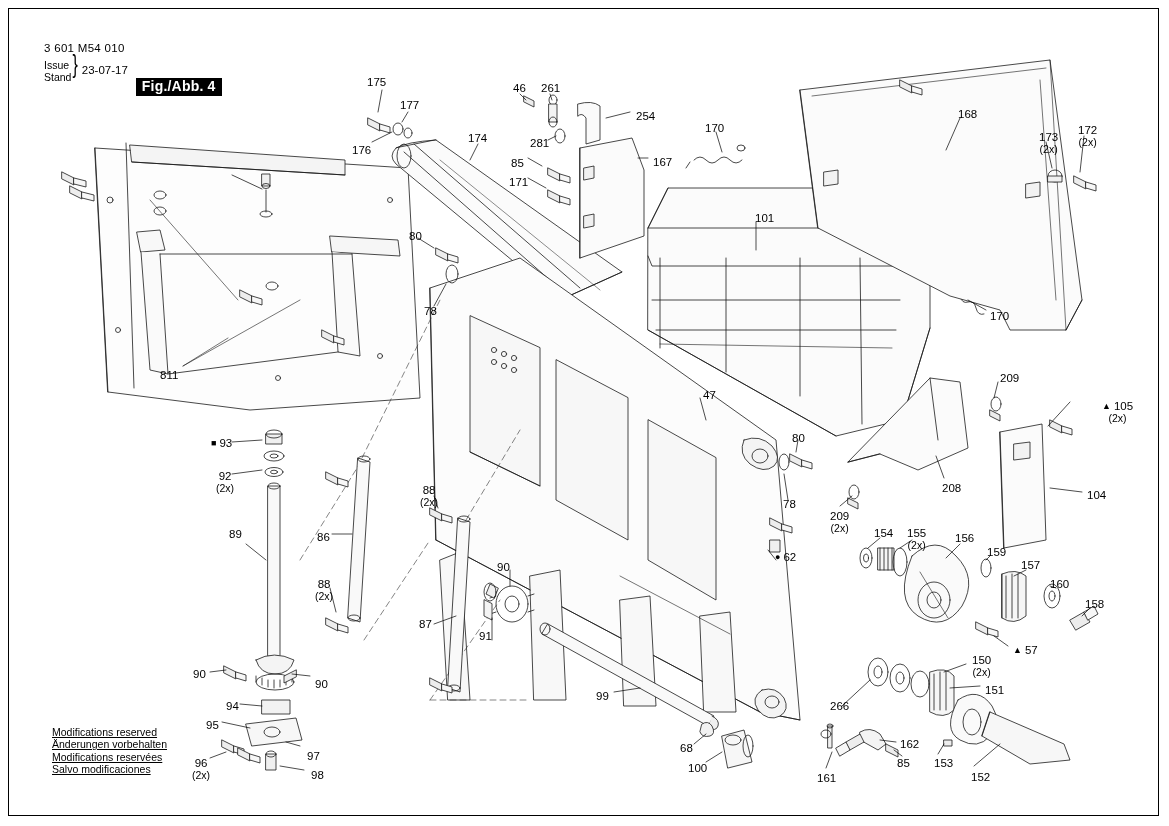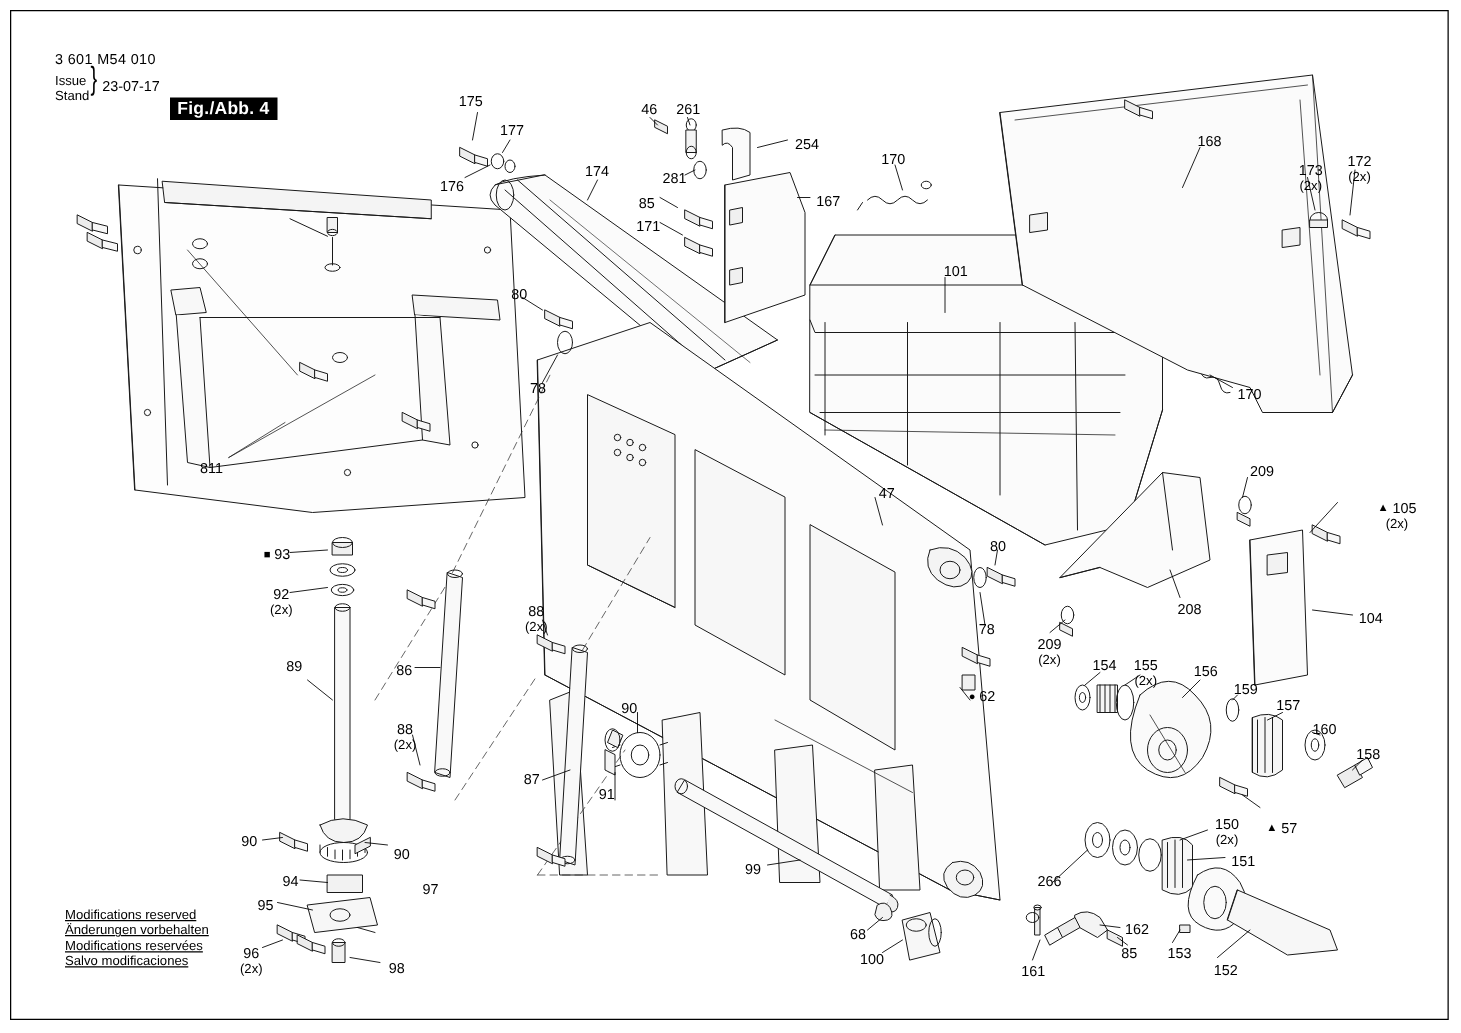--- a/index.html
+++ b/index.html
@@ -560,35 +560,35 @@
   <div class="lbl" style="left:317px;top:531px;"><span>86</span></div>
   <div class="lbl ctr" style="left:420px;top:484px;"><span>88</span><span class="sub">(2x)</span></div>
   <div class="lbl ctr" style="left:315px;top:578px;"><span>88</span><span class="sub">(2x)</span></div>
   <div class="lbl" style="left:419px;top:618px;"><span>87</span></div>
   <div class="lbl" style="left:497px;top:561px;"><span>90</span></div>
   <div class="lbl" style="left:479px;top:630px;"><span>91</span></div>
   <div class="lbl" style="left:193px;top:668px;"><span>90</span></div>
   <div class="lbl" style="left:315px;top:678px;"><span>90</span></div>
   <div class="lbl" style="left:226px;top:700px;"><span>94</span></div>
   <div class="lbl" style="left:206px;top:719px;"><span>95</span></div>
-  <div class="lbl" style="left:307px;top:706px;margin-left:31px;"><span>97</span></div>
+  <div class="lbl" style="left:307px;top:750px;"><span>97</span></div>
   <div class="lbl ctr" style="left:192px;top:757px;"><span>96</span><span class="sub">(2x)</span></div>
   <div class="lbl" style="left:311px;top:769px;"><span>98</span></div>
   <div class="lbl" style="left:596px;top:690px;"><span>99</span></div>
   <div class="lbl" style="left:680px;top:742px;"><span>68</span></div>
   <div class="lbl" style="left:688px;top:762px;"><span>100</span></div>
   <div class="lbl" style="left:775px;top:551px;"><span class="cir">62</span></div>
   <div class="lbl" style="left:874px;top:527px;"><span>154</span></div>
   <div class="lbl ctr" style="left:907px;top:527px;"><span>155</span><span class="sub">(2x)</span></div>
   <div class="lbl" style="left:955px;top:532px;"><span>156</span></div>
   <div class="lbl" style="left:987px;top:546px;"><span>159</span></div>
   <div class="lbl" style="left:1021px;top:559px;"><span>157</span></div>
   <div class="lbl" style="left:1050px;top:578px;"><span>160</span></div>
   <div class="lbl" style="left:1085px;top:598px;"><span>158</span></div>
-  <div class="lbl" style="left:1013px;top:644px;margin-top:12px;"><span class="tri">57</span></div>
+  <div class="lbl" style="left:1013px;top:644px;"><span class="tri">57</span></div>
   <div class="lbl ctr" style="left:972px;top:654px;"><span>150</span><span class="sub">(2x)</span></div>
   <div class="lbl" style="left:985px;top:684px;"><span>151</span></div>
   <div class="lbl" style="left:830px;top:700px;"><span>266</span></div>
   <div class="lbl" style="left:900px;top:738px;"><span>162</span></div>
   <div class="lbl" style="left:817px;top:772px;"><span>161</span></div>
   <div class="lbl" style="left:897px;top:757px;"><span>85</span></div>
   <div class="lbl" style="left:934px;top:757px;"><span>153</span></div>
   <div class="lbl" style="left:971px;top:771px;"><span>152</span></div>
 
   <div class="footer">

